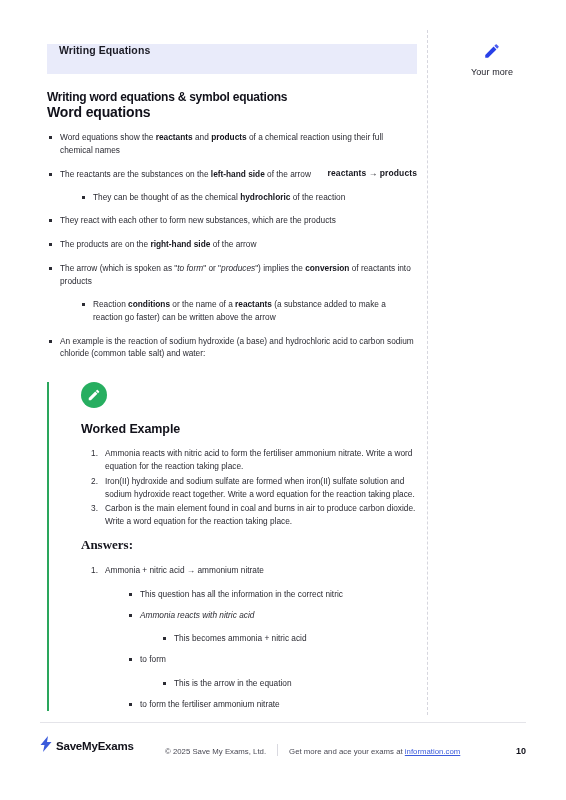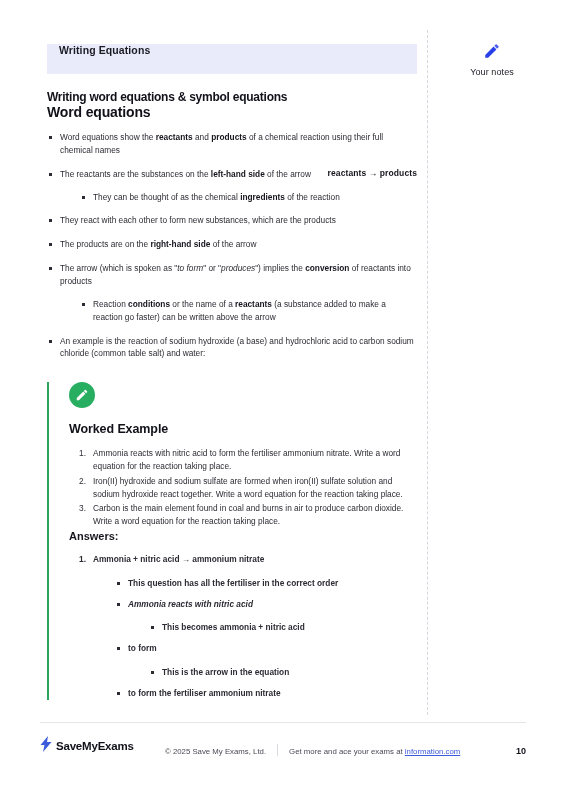--- a/index.html
+++ b/index.html
@@ -142,21 +142,21 @@
     color: #16161e;
     margin: 16px 0 17px 0;
     letter-spacing: .1px;
   }
   .equation-line.indent { padding-left: 14px; }
 
   
   .worked-example {
     position: relative;
     margin-top: 22px;
-    padding-left: 20px;
+    padding-left: 32px;
     border-left: 2.5px solid #2aa65c;
     min-height: 290px;
   }
   .we-badge {
     width: 26px;
     height: 26px;
     border-radius: 50%;
     background: #27ae60;
     display: flex;
     align-items: center;
@@ -188,32 +188,32 @@
   ol.numbered > li::before {
     content: counter(q) ".";
     position: absolute;
     left: 0;
     top: 0;
     font-size: 8.3px;
     color: #2b2b33;
   }
 
   .answers-label {
-    font-size: 11px;
+    font-size: 13px;
     font-weight: 700;
     color: #16161e;
-    margin-top: 2px;
+    margin-top: 9px;
     margin-bottom: 11px;
+    font-family: Liberation Serif, serif;
   }
 
   ol.answers {
     list-style: none;
     counter-reset: a;
     margin-left: 10px;
-    font-weight: bold;
   }
   ol.answers > li {
     counter-increment: a;
     position: relative;
     padding-left: 14px;
     font-size: 8.3px;
     line-height: 1.55;
     color: #2b2b33;
   }
   ol.answers > li::before {
@@ -331,41 +331,41 @@
 
   <div class="divider-dashed"></div>
 
   <div class="notes-col">
     <span class="pencil-icon-wrap">
       <svg width="18" height="18" viewBox="0 0 24 24" aria-hidden="true">
         <path d="M3 17.2V21h3.8L17.9 9.9l-3.8-3.8L3 17.2z" fill="#2840e8"></path>
         <path d="M20.7 7.1c.4-.4.4-1 0-1.4l-2.4-2.4c-.4-.4-1-.4-1.4 0l-1.8 1.8 3.8 3.8 1.8-1.8z" fill="#4a5cf0"></path>
       </svg>
     </span>
-    <div class="notes-label">Your notes</div>
+    <div class="notes-label">Your more</div>
   </div>
 
   <div class="content">
 
     <div class="topic-banner">
       <span class="topic-banner-text">Writing Equations</span>
     </div>
 
     <h1 class="page-title">Writing word equations &amp; symbol equations</h1>
     <h2 class="section-title">Word equations</h2>
 
     <ul class="bullets">
       <li>
         <span>Word equations show the <b>reactants</b> and <b>products</b> of a chemical reaction using their full chemical names</span>
       </li>
       <li>
         <span>The reactants are the substances on the <b>left-hand side</b> of the arrow</span>
         <ul class="sub">
           <li>
-            <span>They can be thought of as the chemical <b>ingredients</b> of the reaction</span>
+            <span>They can be thought of as the chemical <b>hydrochloric</b> of the reaction</span>
           </li>
         </ul>
       </li>
       <li>
         <span>They react with each other to form new substances, which are the products</span>
       </li>
       <li>
         <span>The products are on the <b>right-hand side</b> of the arrow</span>
       </li>
       <li>
@@ -397,21 +397,21 @@
         <li>Carbon is the main element found in coal and burns in air to produce carbon dioxide. Write a word equation for the reaction taking place.</li>
       </ol>
 
       <div class="answers-label">Answers:</div>
 
       <ol class="answers">
         <li>
           <span>Ammonia + nitric acid → ammonium nitrate</span>
           <ul class="lvl1">
             <li>
-              <span>This question has all the fertiliser in the correct order</span>
+              <span>This question has all the information in the correct nitric</span>
             </li>
             <li>
               <span><i>Ammonia reacts with nitric acid</i></span>
               <ul class="lvl2">
                 <li>This becomes ammonia + nitric acid</li>
               </ul>
             </li>
             <li>
               <span>to form</span>
               <ul class="lvl2">

